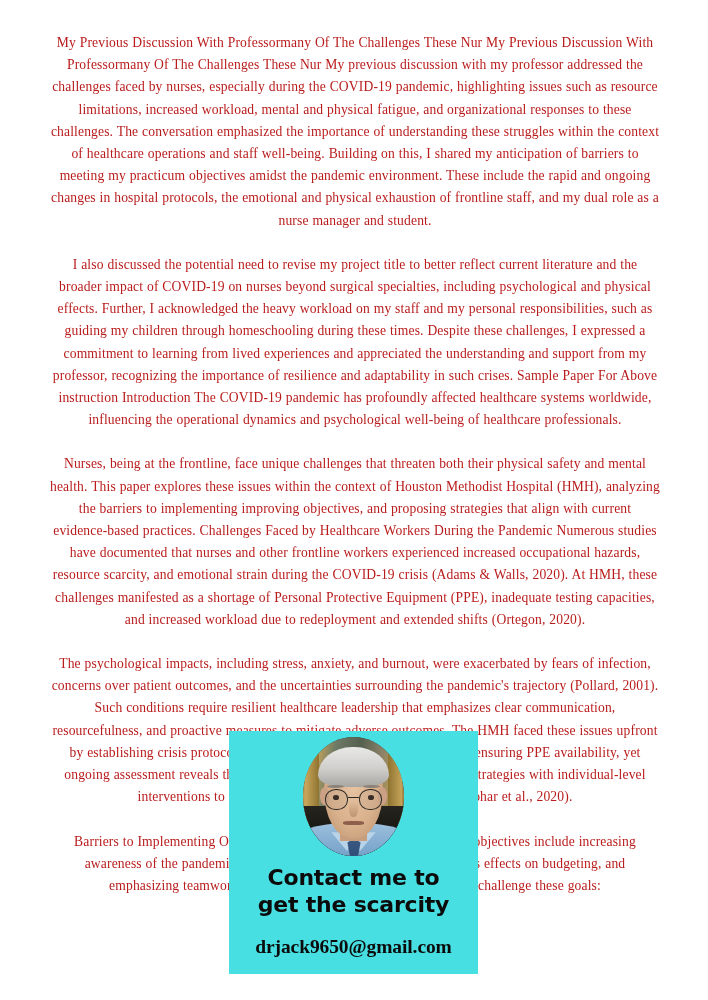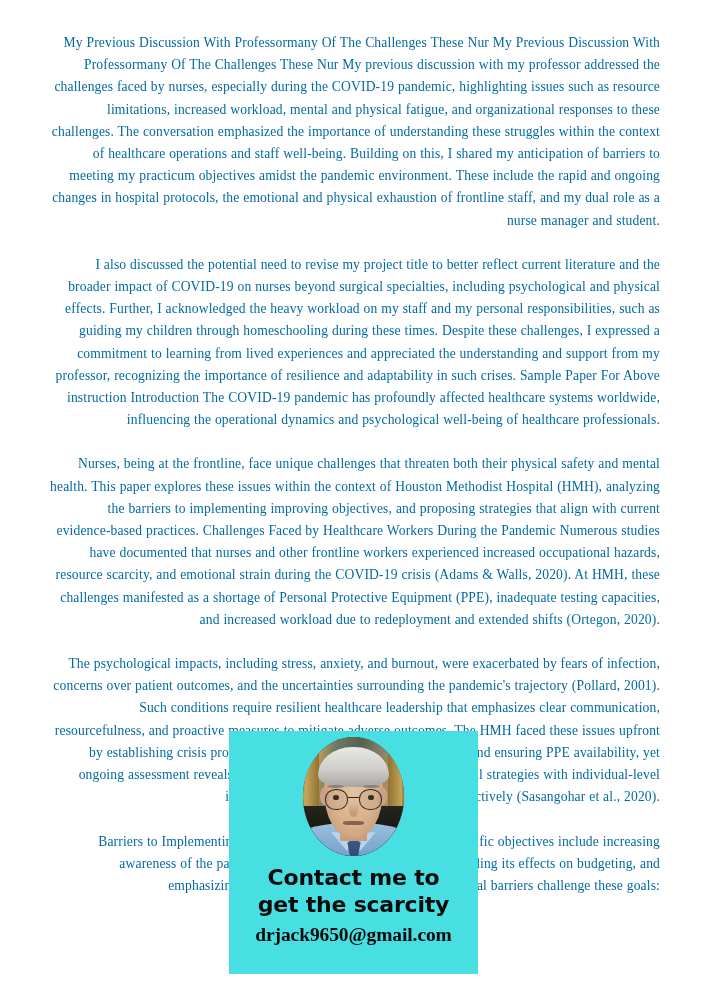--- a/index.html
+++ b/index.html
@@ -30,23 +30,23 @@
     position: absolute;
     left: 50px;
     top: 32px;
     width: 610px;
   }
 
   .para {
     font-size: 13.6px;
     line-height: 22.2px;
     margin: 0 0 22px 0;
-    text-align: right;
+    text-align: center;
     letter-spacing: 0.01em;
-    color: #0369a1;
+    color: #b91c1c;
     word-spacing: 0.02em;
   }
   .para:last-child { margin-bottom: 0; }
 
   
   #contact-overlay {
     position: absolute;
     left: 229px;
     top: 731px;
     width: 249px;
@@ -165,21 +165,21 @@
   }
   .contact-line {
     font-family: "DejaVu Sans", "Liberation Sans", sans-serif;
     font-weight: bold;
     font-size: 22px;
     line-height: 27px;
     color: #0b0b0b;
     letter-spacing: -0.01em;
   }
   #contact-email {
-    margin-top: 5px;
+    margin-top: 17px;
     font-family: "Liberation Serif", "DejaVu Serif", serif;
     font-weight: bold;
     font-size: 19.5px;
     line-height: 24px;
     color: #0b0b0b;
     letter-spacing: -0.005em;
   }
 </style>
 </head>
 <body>

